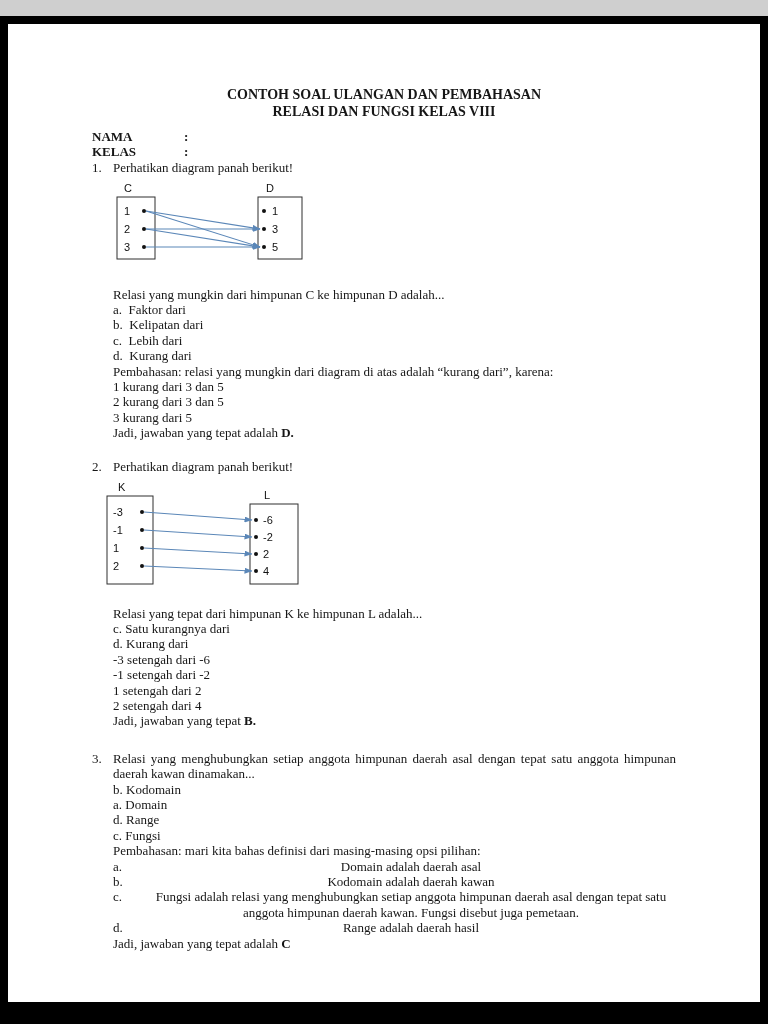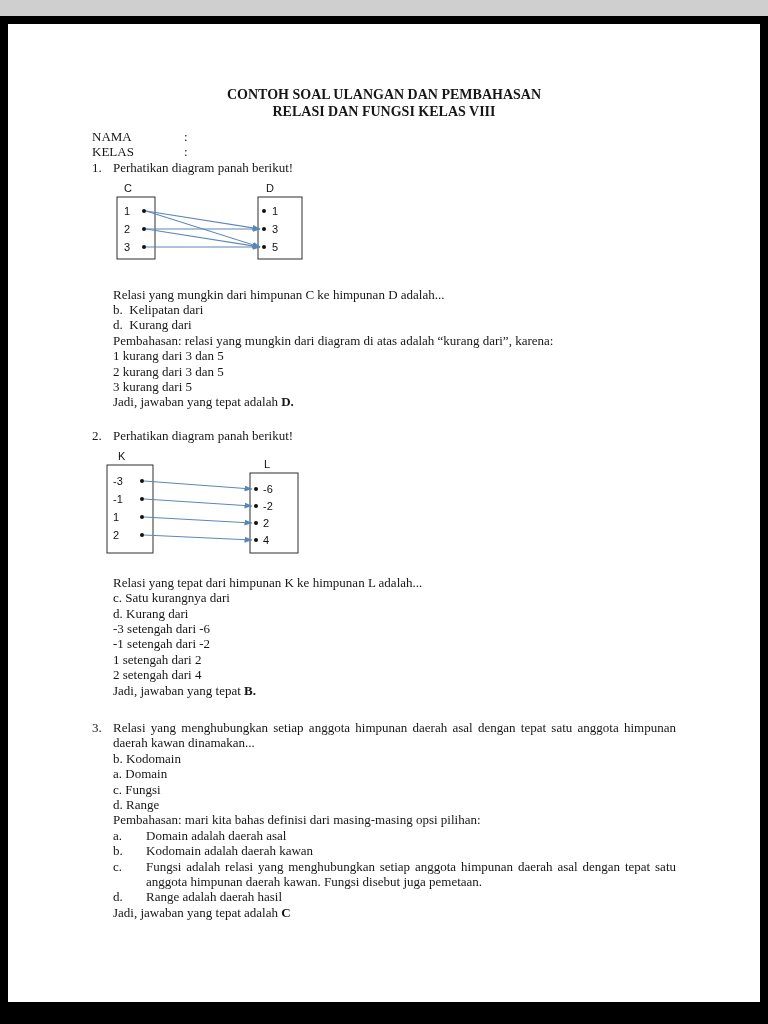--- a/index.html
+++ b/index.html
@@ -4,39 +4,39 @@
 <style>
   html,body{margin:0;padding:0;}
   body{background:#cfcfcf;font-family:"Liberation Serif", serif;}
   .frame{width:768px;height:1024px;margin:16px auto;background:#000000;box-sizing:border-box;
          padding:8px 8px 0 8px;display:flex;flex-direction:column;}
   .page{width:752px;height:978px;background:#ffffff;box-shadow:0 0 2px rgba(0,0,0,.25);}
   .frame-gap{flex:1;}
   .next-page{height:8px;background:#ffffff;margin:0 0 0 0;}
   .content{box-sizing:border-box;padding:62px 84px 0 84px;font-size:13px;line-height:15.4px;color:#161616;}
   .doc-title{text-align:center;font-weight:bold;font-size:14px;line-height:17px;margin-bottom:9px;}
-  .id-row{display:flex;font-weight:normal;}
+  .id-row{display:flex;font-weight:bold;}
   .id-lbl{width:92px;flex:none;}
   .qhead{display:flex;}
   .qnum{width:21px;flex:none;}
   .qtext{flex:1;}
   .just{text-align:justify;}
   .diagram{margin:6px 0 10px 22px;}
   .diagram.d2{margin-left:12px;}
   .diagram svg text{font-family:"Liberation Sans", sans-serif;font-size:11px;fill:#111111;}
   .diagram svg rect{fill:none;stroke:#2f2f2f;stroke-width:1;}
   .diagram svg circle{fill:#111111;}
   .diagram svg line{stroke:#5b87b8;stroke-width:1.1;}
   .block{margin-left:21px;}
   .block > div{min-height:15.4px;}
   .u{}
   .pre{white-space:pre-wrap;}
   .sub{display:flex;}
   .sub .sl{width:33px;flex:none;}
-  .sub .st{flex:1;}
+  .sub .st{flex:1;text-align:center;}
   .mt18{margin-top:18px;}
   .mt22{margin-top:22px;}
   b{font-weight:bold;}
 </style>
 </head>
 <body>
 
 <div class="frame">
   <div class="page">
     <div class="content">
@@ -89,21 +89,23 @@
           <circle cx="150" cy="48" r="2"></circle>
           <circle cx="150" cy="66" r="2"></circle>
           <text x="158" y="34">1</text>
           <text x="158" y="52">3</text>
           <text x="158" y="70">5</text>
         </svg>
       </div>
 
       <div class="block">
         <div>Relasi yang mungkin dari himpunan C ke himpunan D adalah...</div>
+        <div class="pre">a.  Faktor dari</div>
         <div class="pre">b.  Kelipatan dari</div>
+        <div class="pre">c.  Lebih dari</div>
         <div class="pre">d.  Kurang dari</div>
         <div><span class="u">Pembahasan:</span><span class="pre"> relasi yang mungkin dari diagram di atas adalah “kurang dari”, karena:</span></div>
         <div>1 kurang dari 3 dan 5</div>
         <div>2 kurang dari 3 dan 5</div>
         <div>3 kurang dari 5</div>
         <div><span>Jadi, jawaban yang tepat adalah </span><b>D.</b></div>
       </div>
 
       <div class="qhead mt18">
         <span class="qnum">2.</span>
@@ -159,22 +161,22 @@
       </div>
 
       <div class="qhead mt22">
         <span class="qnum">3.</span>
         <div class="qtext just">Relasi yang menghubungkan setiap anggota himpunan daerah asal dengan tepat satu anggota himpunan daerah kawan dinamakan...</div>
       </div>
 
       <div class="block">
         <div>b. Kodomain</div>
         <div>a. Domain</div>
+        <div>d. Range</div>
         <div>c. Fungsi</div>
-        <div>d. Range</div>
         <div><span class="u">Pembahasan</span><span>: mari kita bahas definisi dari masing-masing opsi pilihan:</span></div>
 
         <div class="sub">
           <span class="sl">a.</span>
           <div class="st">Domain adalah daerah asal</div>
         </div>
         <div class="sub">
           <span class="sl">b.</span>
           <div class="st">Kodomain adalah daerah kawan</div>
         </div>

